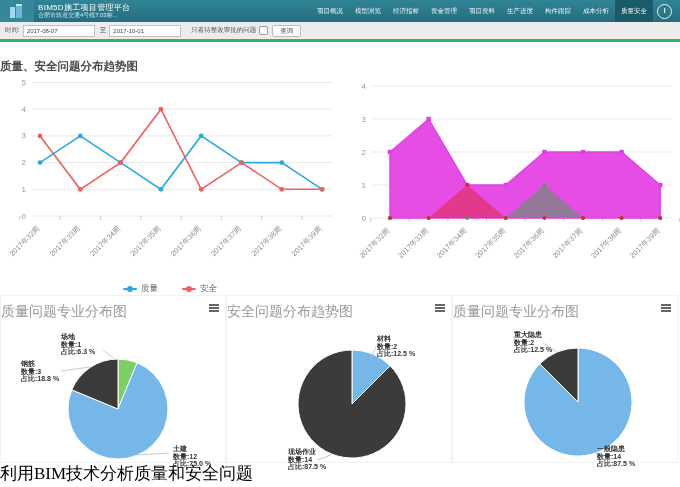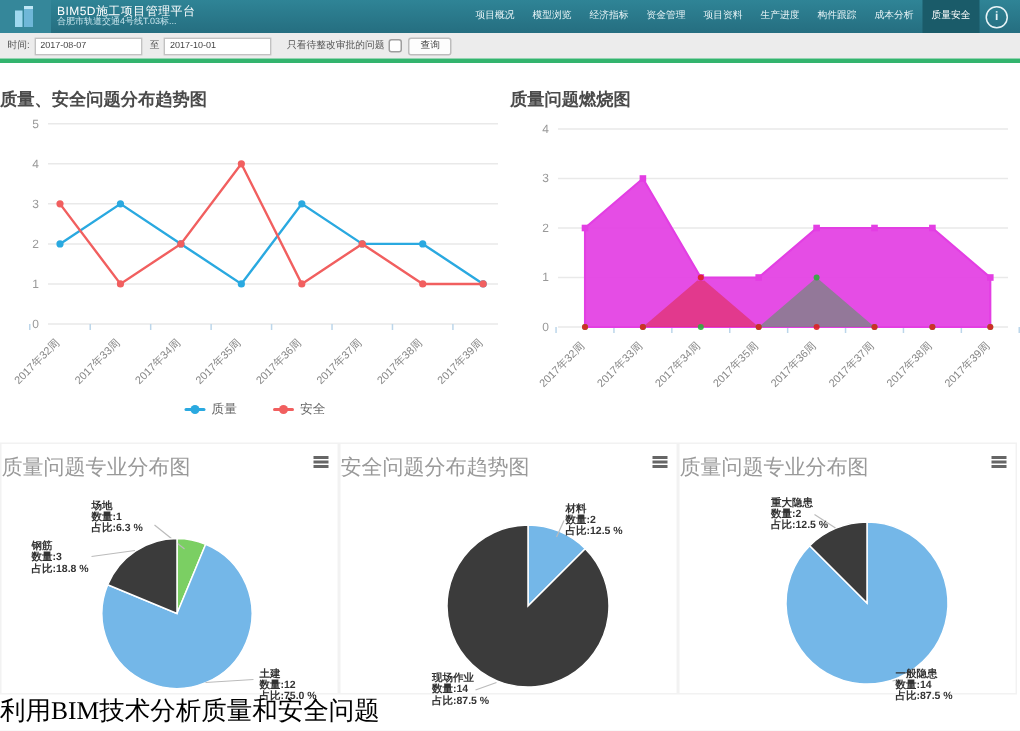--- a/index.html
+++ b/index.html
@@ -23,21 +23,21 @@
   .chk-label{margin-left:10px;color:#555;}
   .checkbox{width:7px;height:7px;border:1px solid #9e9e9e;background:#fff;border-radius:2px;margin:0 4px 0 3px;}
   .search-btn{height:12px;background:#fdfdfd;border:1px solid #bdbdbd;border-radius:2px;font-size:6.5px;color:#444;padding:0 7px;line-height:10px;cursor:pointer;font-family:"Liberation Sans",sans-serif;}
   .green-bar{position:absolute;top:39px;left:0;width:680px;height:3px;background:#33b46e;}
 
   
   .chart-panel{position:absolute;top:45px;width:340px;height:250px;background:#fff;}
   .chart-panel.left{left:0;} .chart-panel.right{left:340px;}
   .chart-title{font-size:11.5px;font-weight:bold;color:#4a4a4a;padding-top:14px;}
   .plot-svg{position:absolute;top:34px;left:0;}
-  .legend{position:absolute;top:222px;left:0;width:100%;display:flex;justify-content:center;gap:24px;}
+  .legend{position:absolute;top:238px;left:0;width:100%;display:flex;justify-content:center;gap:24px;}
   .legend-item{display:flex;align-items:center;gap:4px;cursor:pointer;}
   .legend-item .txt{font-size:8.5px;color:#666;}
   .lg-line{position:relative;width:14px;height:2px;border-radius:1px;}
   .lg-line::after{content:"";position:absolute;left:4px;top:-2px;width:6px;height:6px;border-radius:50%;background:inherit;}
   .lg-sq{width:9px;height:9px;}
 
   
   .pies{position:absolute;top:295px;left:0;width:680px;display:flex;}
   .pie-panel{position:relative;width:226px;height:168px;background:#fff;border:1px solid #f2f2f2;box-sizing:border-box;}
   .pie-title{text-align:left;font-size:14px;color:#999;padding-top:7px;}
@@ -146,21 +146,20 @@
           <span class="txt">质量</span>
         </span>
         <span class="legend-item">
           <span class="lg-line" style="background: rgb(241, 95, 95);"></span>
           <span class="txt">安全</span>
         </span>
       </div>
   </div>
 
   <div class="chart-panel right">
-    <div class="chart-title">质量问题燃烧图</div>
     <svg class="plot-svg" id="burn-svg" width="340" height="190">
         <line x1="32" x2="332" y1="139" y2="139" stroke="#e9e9e9" stroke-width="1"></line>
         <text x="26" y="141.5" text-anchor="end" font-size="8" fill="#999">0</text>
         <line x1="32" x2="332" y1="106" y2="106" stroke="#e9e9e9" stroke-width="1"></line>
         <text x="26" y="108.5" text-anchor="end" font-size="8" fill="#999">1</text>
         <line x1="32" x2="332" y1="73" y2="73" stroke="#e9e9e9" stroke-width="1"></line>
         <text x="26" y="75.5" text-anchor="end" font-size="8" fill="#999">2</text>
         <line x1="32" x2="332" y1="40" y2="40" stroke="#e9e9e9" stroke-width="1"></line>
         <text x="26" y="42.5" text-anchor="end" font-size="8" fill="#999">3</text>
         <line x1="32" x2="332" y1="7" y2="7" stroke="#e9e9e9" stroke-width="1"></line>

